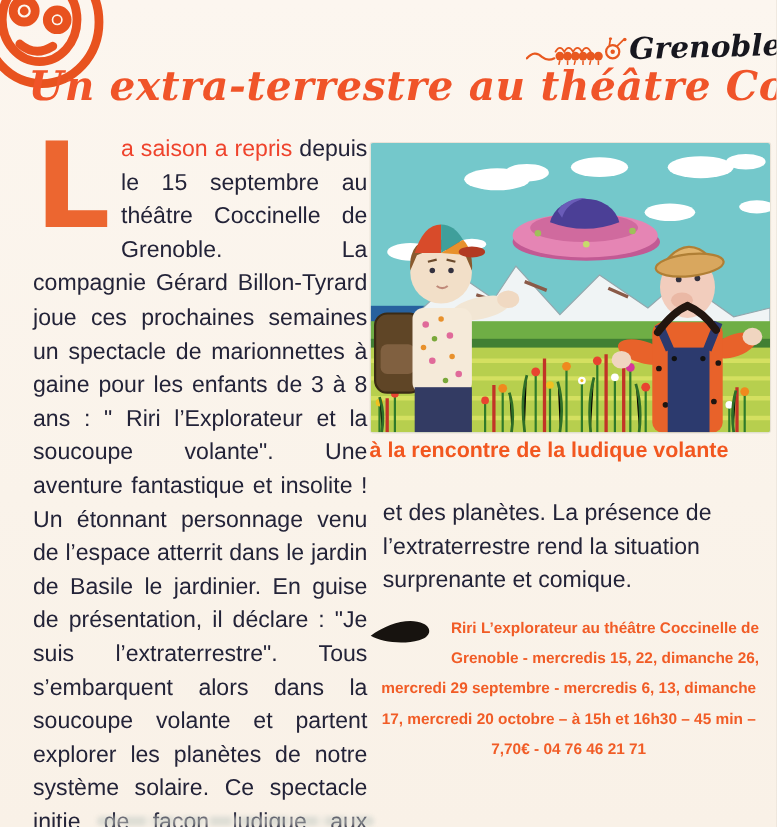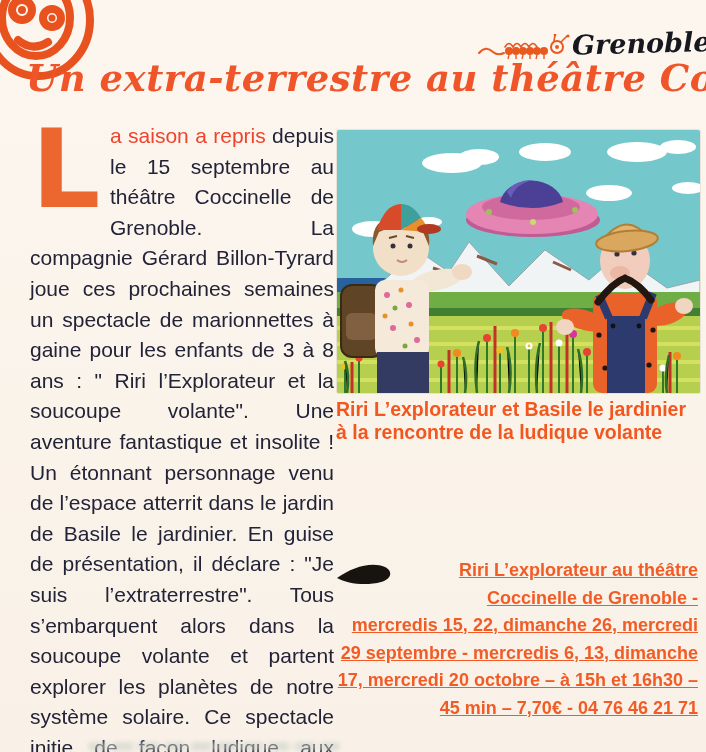--- a/index.html
+++ b/index.html
@@ -41,23 +41,22 @@
   .caption{
     position:absolute;left:336px;top:398px;width:368px;
     font-weight:bold;font-size:19.5px;line-height:22.5px;color:#f2571f;
   }
   .col-right{
     position:absolute;left:348px;top:452px;width:348px;
     font-size:21px;line-height:30.5px;color:#232338;
   }
   .listing{
     position:absolute;left:336px;top:557px;width:362px;
-    font-weight:bold;font-size:18px;line-height:27.6px;color:#f15c26;
-    text-align:right;
-    text-decoration:underline;
+    font-weight:bold;font-size:14px;line-height:27.6px;color:#f15c26;
+    text-align:center;
   }
   .swoosh{float:left;margin:3px 8px 0 0;}
   .ghost{
     position:absolute;left:88px;top:742px;width:252px;height:9px;
     background:repeating-linear-gradient(90deg,#c9cfc8 0 18px,#e8e6de 18px 26px);
     filter:blur(2px);opacity:.55;border-radius:4px;
   }
 </style>
 </head>
 <body>
@@ -233,24 +232,24 @@
       <path d="M266 110 Q289 80 312 108 L312 112 L266 114 Z" fill="#e2b46c" stroke="#b07f35" stroke-width="2"></path>
       <ellipse cx="290" cy="111" rx="31" ry="10" fill="#d9a75e" stroke="#b07f35" stroke-width="2" transform="rotate(-6 290 111)"></ellipse>
     </g>
 
     <g stroke="#2e6e28" stroke-width="2.5">
       <path d="M140 263 q-4 -30 2 -52 M172 263 q4 -26 -2 -46 M200 263 q-3 -28 3 -50 M244 263 q3 -24 -3 -44 M128 263 q3 -20 -2 -36 M330 263 q-3 -20 2 -38 M10 263 q3 -18 -2 -32"></path>
     </g>
   </svg>
 
   <div class="caption">
-    <div>Riri L’explorateur et Basile le jardinier</div>
     <div>à la rencontre de la ludique volante</div>
   </div>
 
+  <div class="col-right">et des planètes. La présence de l’extraterrestre rend la situation surprenante et comique.</div>
 
   <div class="listing">
     <svg class="swoosh" width="58" height="26" viewBox="0 0 58 26">
       <path d="M1 18 C 16 7, 36 1, 49 7 C 57 11, 56 19, 45 22 C 31 26, 11 24, 1 18 Z" fill="#17130f"></path>
     </svg>
     <span>Riri L’explorateur au théâtre Coccinelle de Grenoble - mercredis 15, 22, dimanche 26, mercredi 29 septembre - mercredis 6, 13, dimanche 17, mercredi 20 octobre – à 15h et 16h30 – 45 min – 7,70€ - 04 76 46 21 71</span>
   </div>
 
   <div class="ghost"></div>
 

